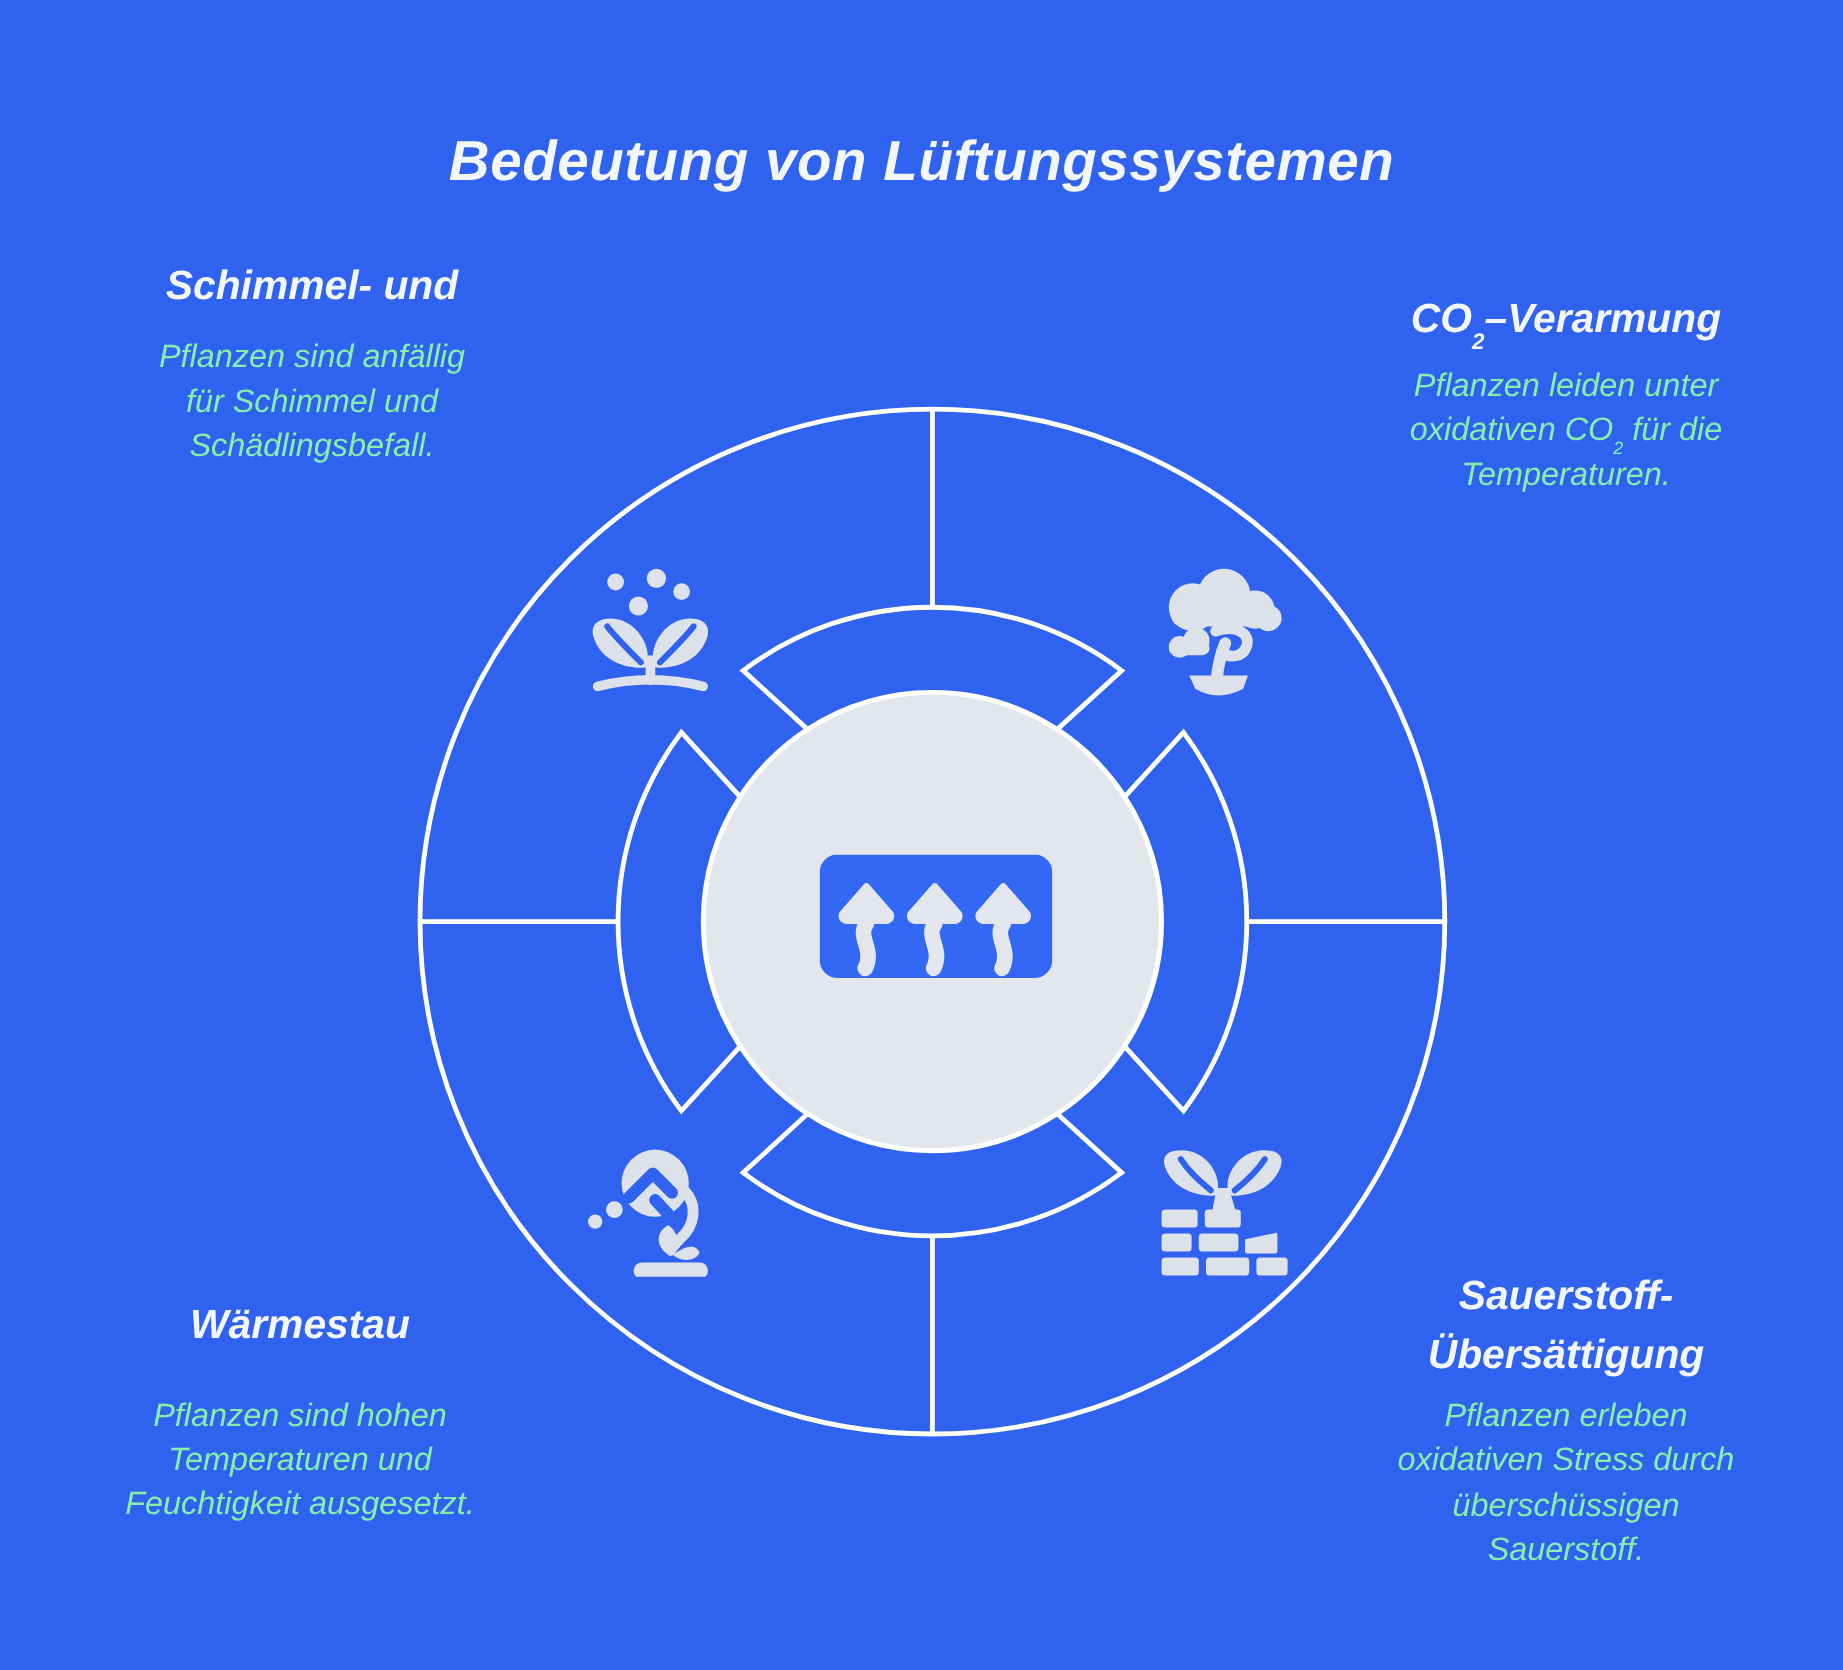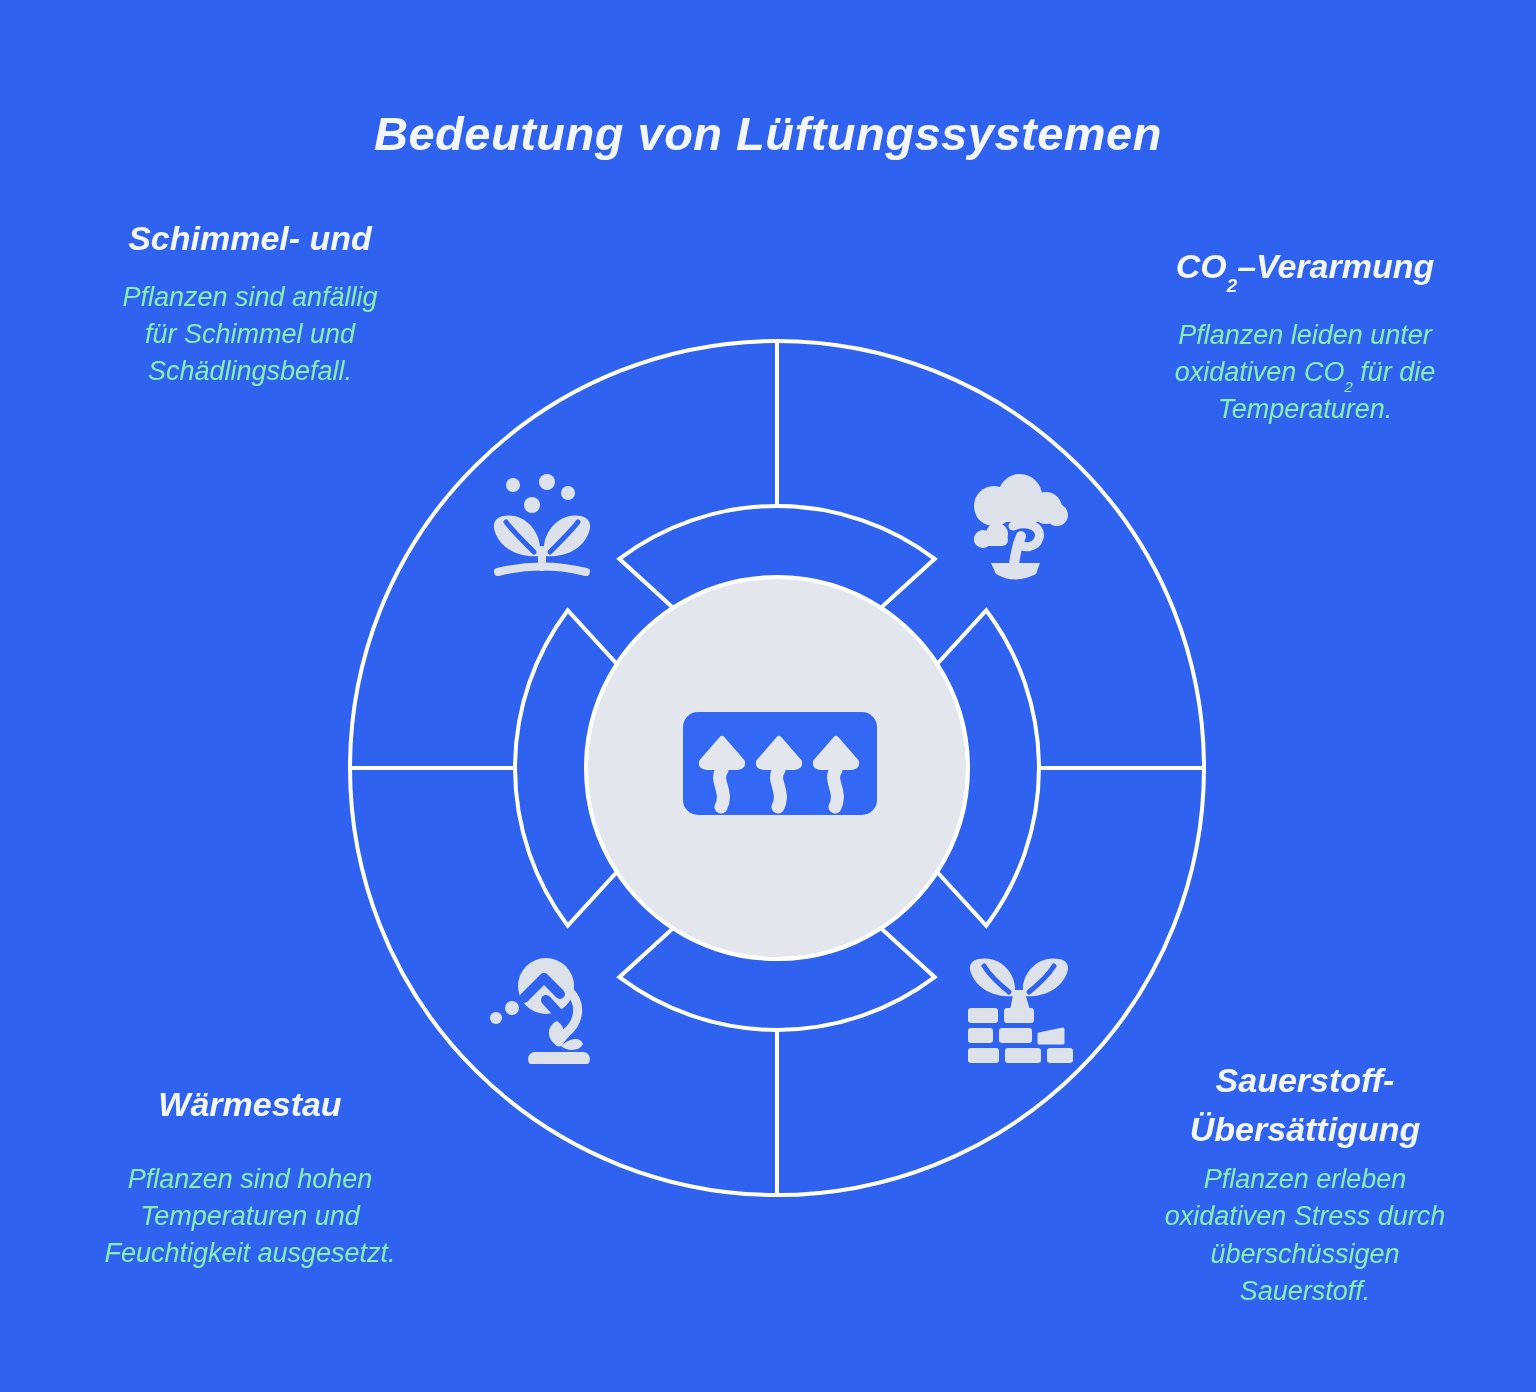--- a/index.html
+++ b/index.html
@@ -128,36 +128,36 @@
       <rect x="37" y="76" width="33" height="15" rx="3"></rect>
       <path d="M77,91 L77,82 L101,77 L101,91 Z" stroke="#DDE2EA" stroke-width="3" stroke-linejoin="round"></path>
       <rect x="6" y="96" width="31" height="15" rx="3"></rect>
       <rect x="43" y="96" width="36" height="15" rx="3"></rect>
       <rect x="85" y="96" width="26" height="15" rx="3"></rect>
     </g>
     <path class="vein" d="M47,40 C37,32 27,22 22,14"></path>
     <path class="vein" d="M67,40 C77,32 87,22 92,14"></path>
   </svg>
 
-  <div class="abs text-block" style="left:30px;top:214px;width:440px">
+  <div class="abs text-block" style="left:40px;top:214px;width:440px">
     <div class="heading">
       <div>Schimmel- und</div>
     </div>
     <div class="body-text">
       <div>Pflanzen sind anfällig</div>
       <div>für Schimmel und</div>
       <div>Schädlingsbefall.</div>
     </div>
   </div>
 
   <div class="abs text-block" style="left:1080px;top:242px;width:450px">
     <div class="heading">
       <div><span>CO</span><sub class="co2">2</sub><span>–Verarmung</span></div>
     </div>
-    <div class="body-text" style="margin-top:26px">
+    <div class="body-text" style="margin-top:12px">
       <div>Pflanzen leiden unter</div>
       <div><span>oxidativen CO</span><sub class="co2">2</sub><span> für die</span></div>
       <div>Temperaturen.</div>
     </div>
   </div>
 
   <div class="abs text-block" style="left:30px;top:1080px;width:440px">
     <div class="heading">
       <div>Wärmestau</div>
     </div>

